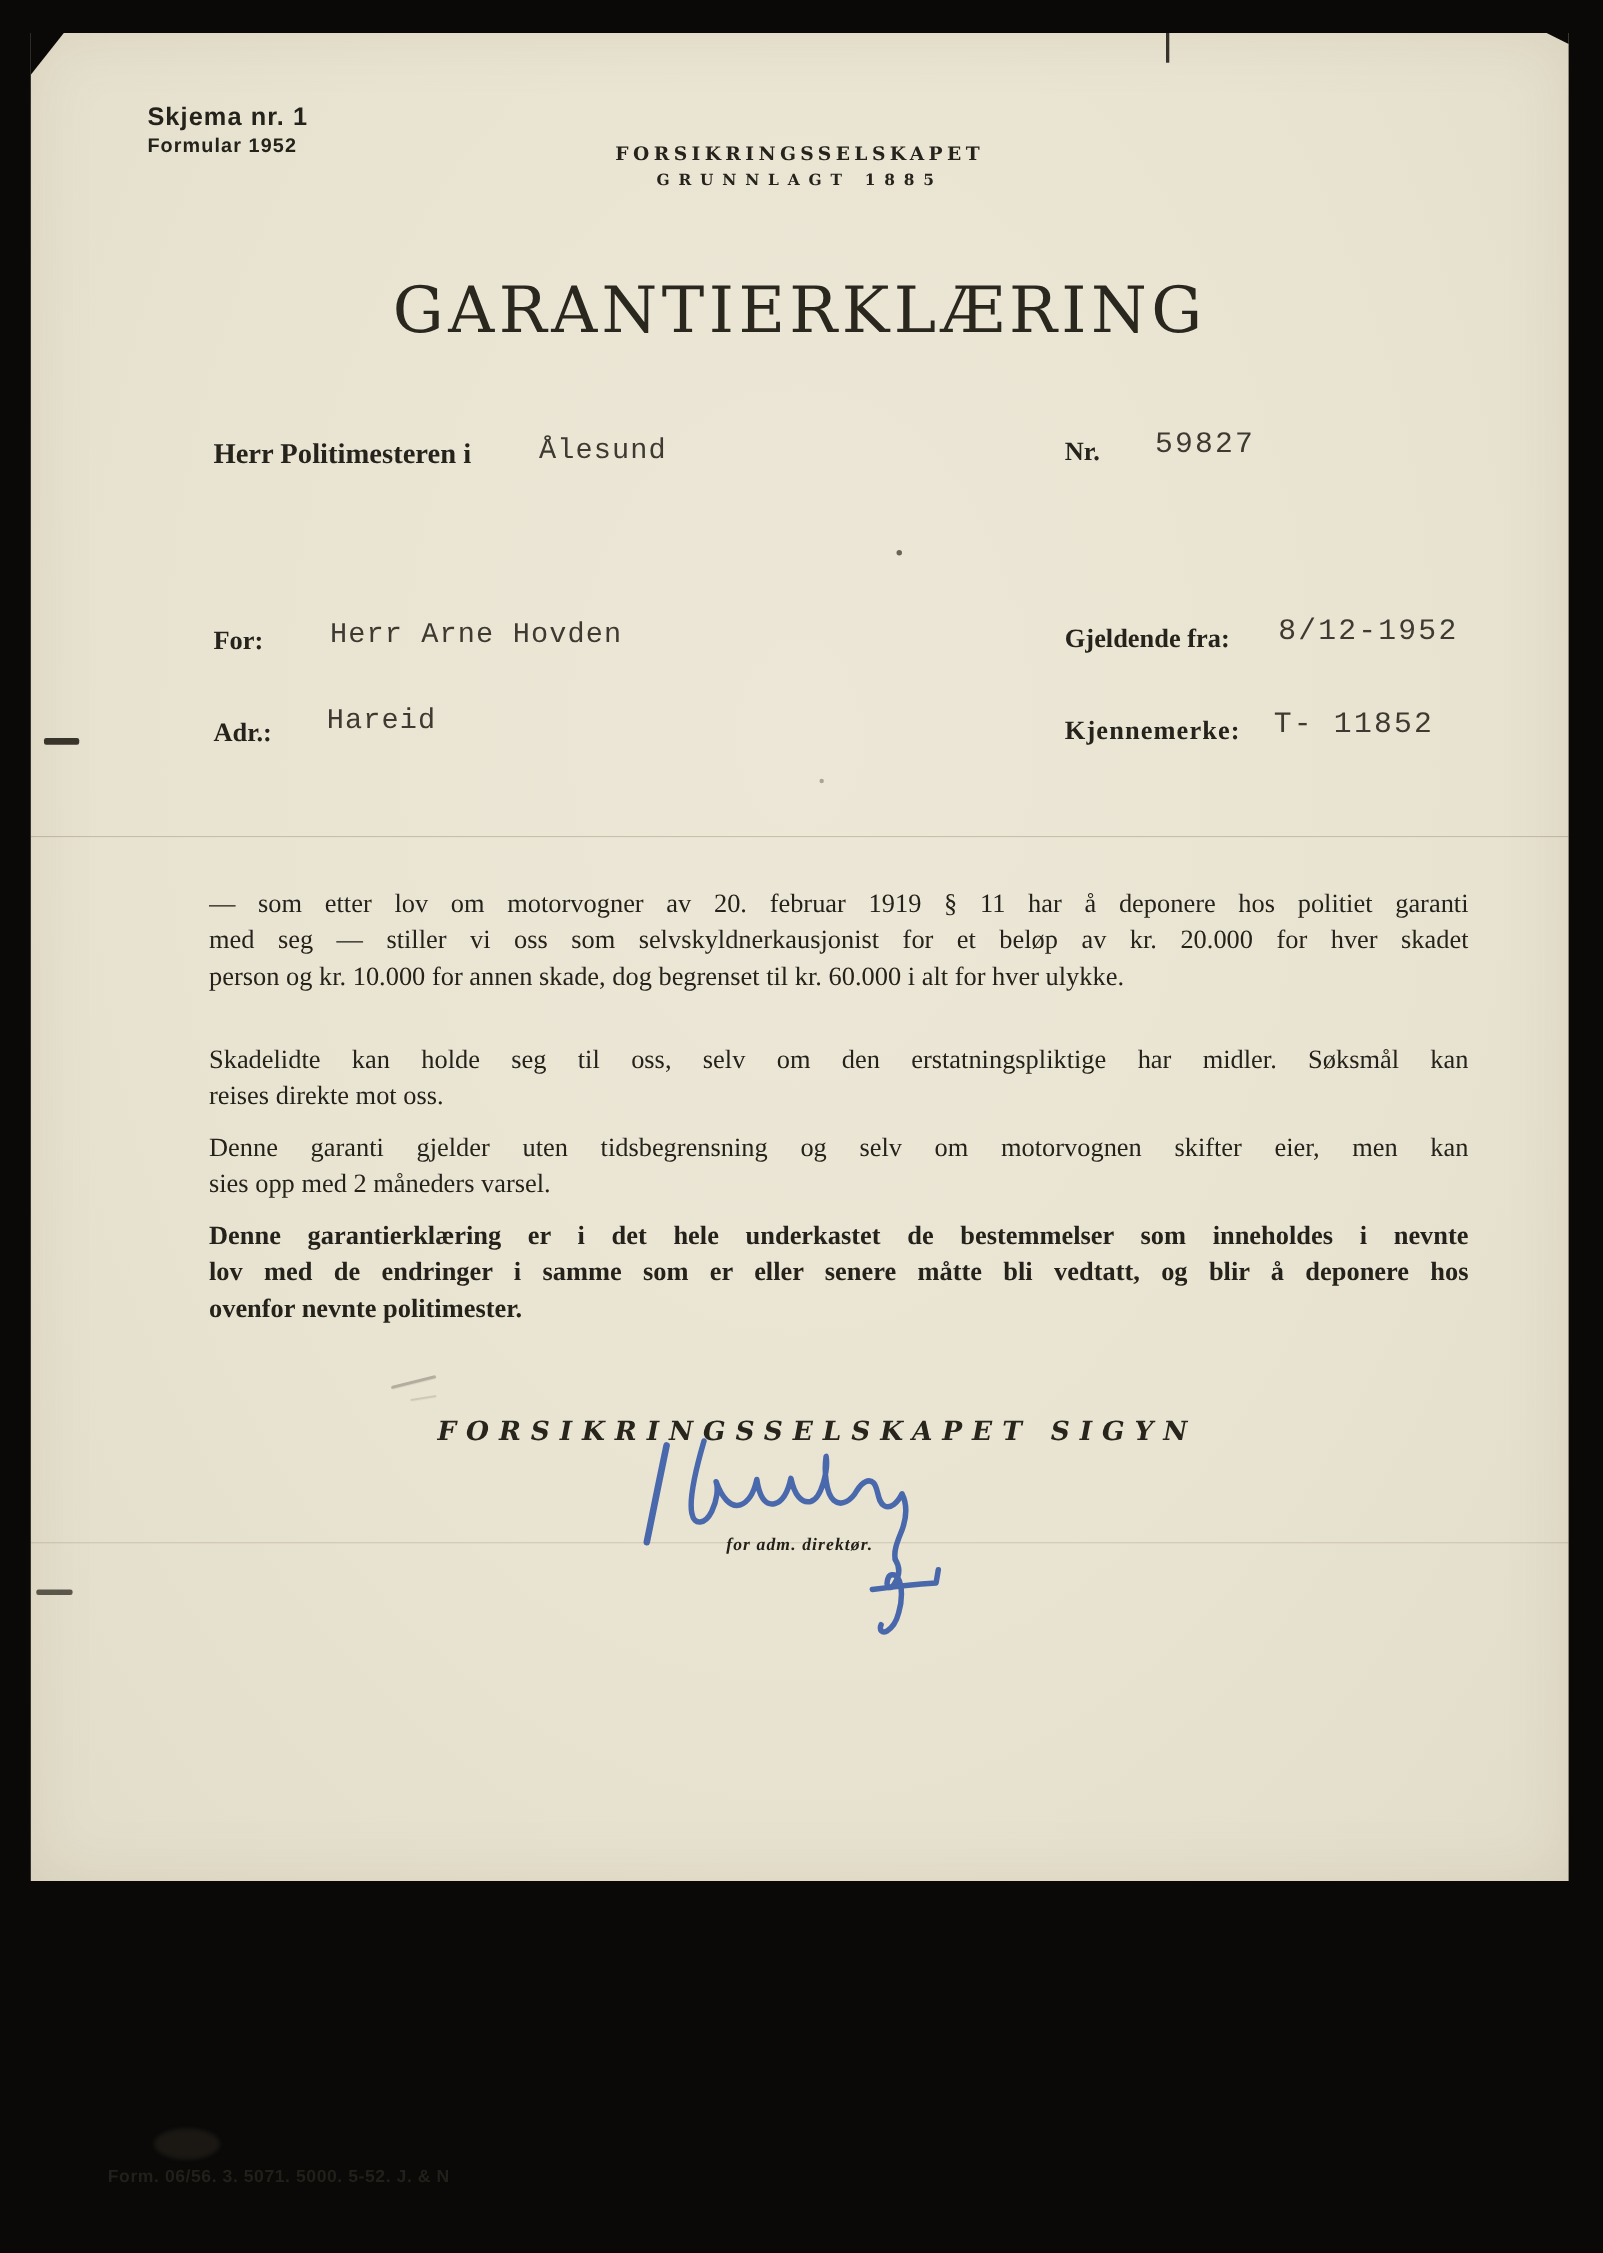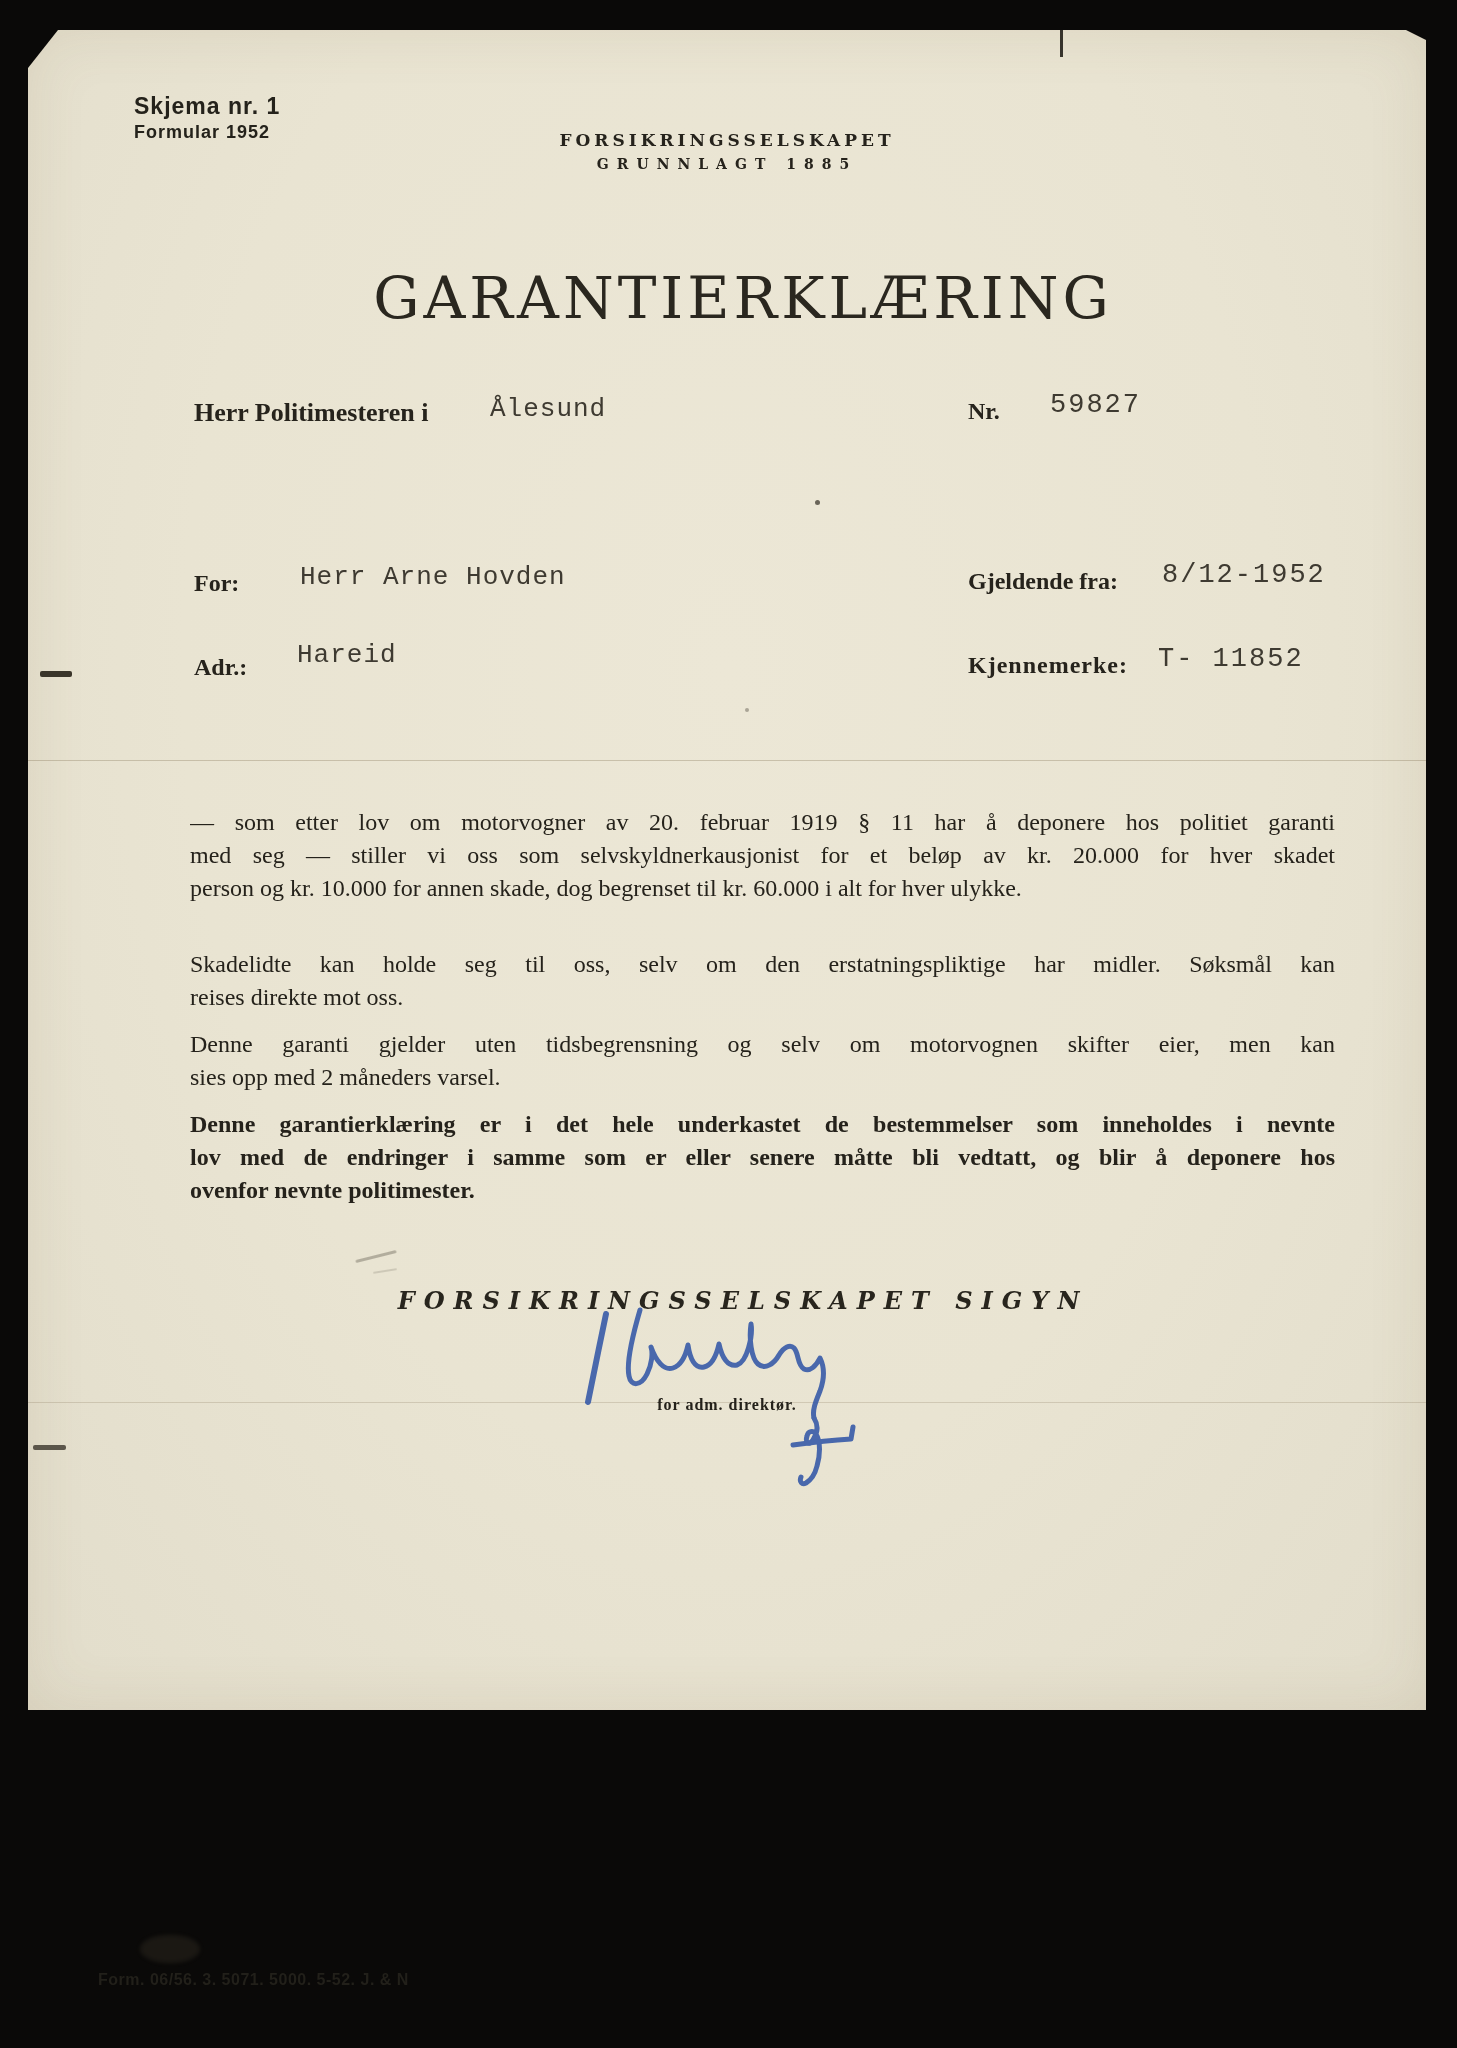--- a/index.html
+++ b/index.html
@@ -31,21 +31,21 @@
   .form-id{position:absolute;left:106px;top:62px;font-family:"Liberation Sans",sans-serif;
     font-weight:bold;color:#24221b;line-height:1.25;}
   .form-id .l1{font-size:23px;letter-spacing:1px;}
   .form-id .l2{font-size:18px;letter-spacing:1px;}
   .letterhead{position:absolute;left:0;top:100px;width:100%;text-align:center;}
   .lh-small{font-size:17px;font-weight:bold;letter-spacing:4px;font-family:"DejaVu Serif",serif;}
   .lh-name{font-size:46px;font-weight:bold;letter-spacing:18px;margin-top:6px;
     font-family:"DejaVu Serif",serif;text-indent:18px;}
   .lh-founded{font-size:14px;font-weight:bold;letter-spacing:8px;margin-top:6px;
     font-family:"DejaVu Serif",serif;}
-  .doc-title{position:absolute;left:0;top:218px;width:100%;margin:16px;text-align:center;
+  .doc-title{position:absolute;left:0;top:218px;width:100%;margin:0;text-align:center;
     font-size:58px;font-weight:400;letter-spacing:4px;color:#2a271f;
     font-family:"DejaVu Serif",serif;}
 
   
   .lab{position:absolute;font-weight:bold;font-size:24px;color:#26231c;}
   .typed{position:absolute;font-family:"Liberation Mono",monospace;
     color:var(--typed_ink,#3e3a31);font-size:26px;letter-spacing:1px;white-space:pre;}
   .typed.big{font-size:27px;letter-spacing:2px;}
 
   
@@ -53,21 +53,21 @@
     color:#25221b;overflow:hidden;}
   .para .line{text-align:justify;text-align-last:justify;white-space:normal;}
   .para .line.last{text-align-last:left;}
 
   
   .sig-company{position:absolute;left:0;top:1256px;width:100%;text-align:center;
     font-style:italic;font-weight:bold;font-size:24px;letter-spacing:9px;color:#28251d;
     font-family:"DejaVu Serif",serif;padding-left:16px;}
   .sig-svg{position:absolute;left:547px;top:1270px;pointer-events:none;}
   .sig-behalf{position:absolute;left:0;top:1366px;width:100%;text-align:center;
-    font-weight:bold;font-size:16px;letter-spacing:1px;color:#24211a;}
+    font-weight:bold;font-size:16px;letter-spacing:1px;color:#24211a;font-style:italic;}
 
   .print-code{position:absolute;left:70px;top:1941px;font-family:"Liberation Sans",sans-serif;
     font-weight:bold;font-size:16px;letter-spacing:.5px;color:#22201a;}
 </style>
 </head>
 <body>
 
 <div class="scan">
   <div class="paper">
 

